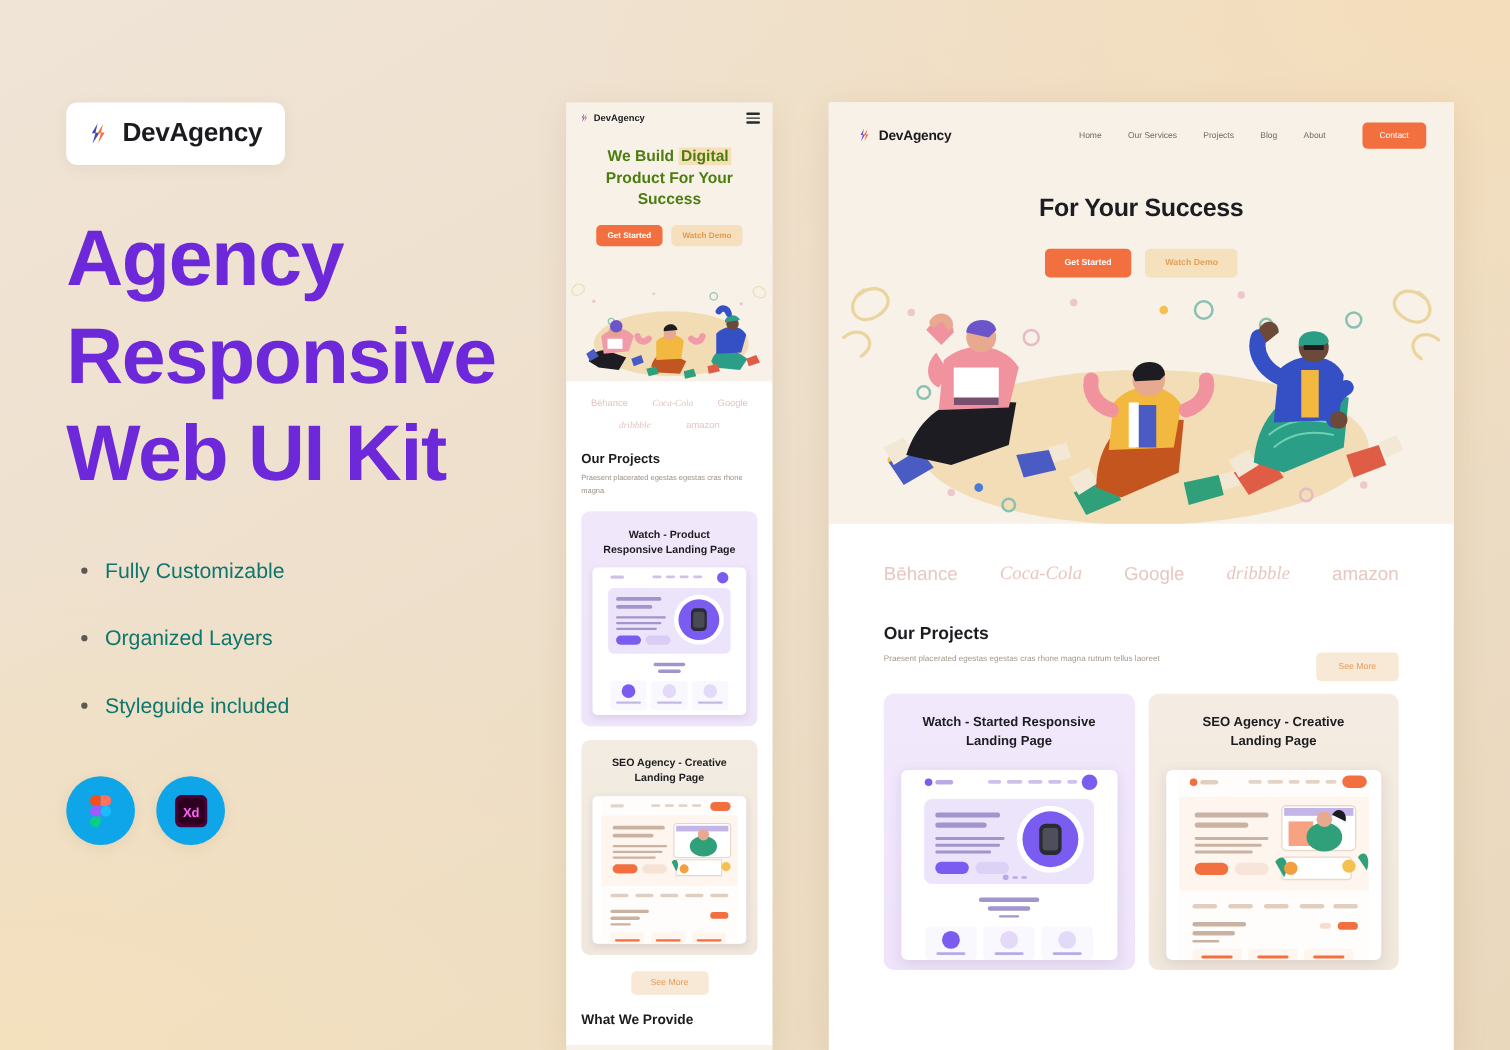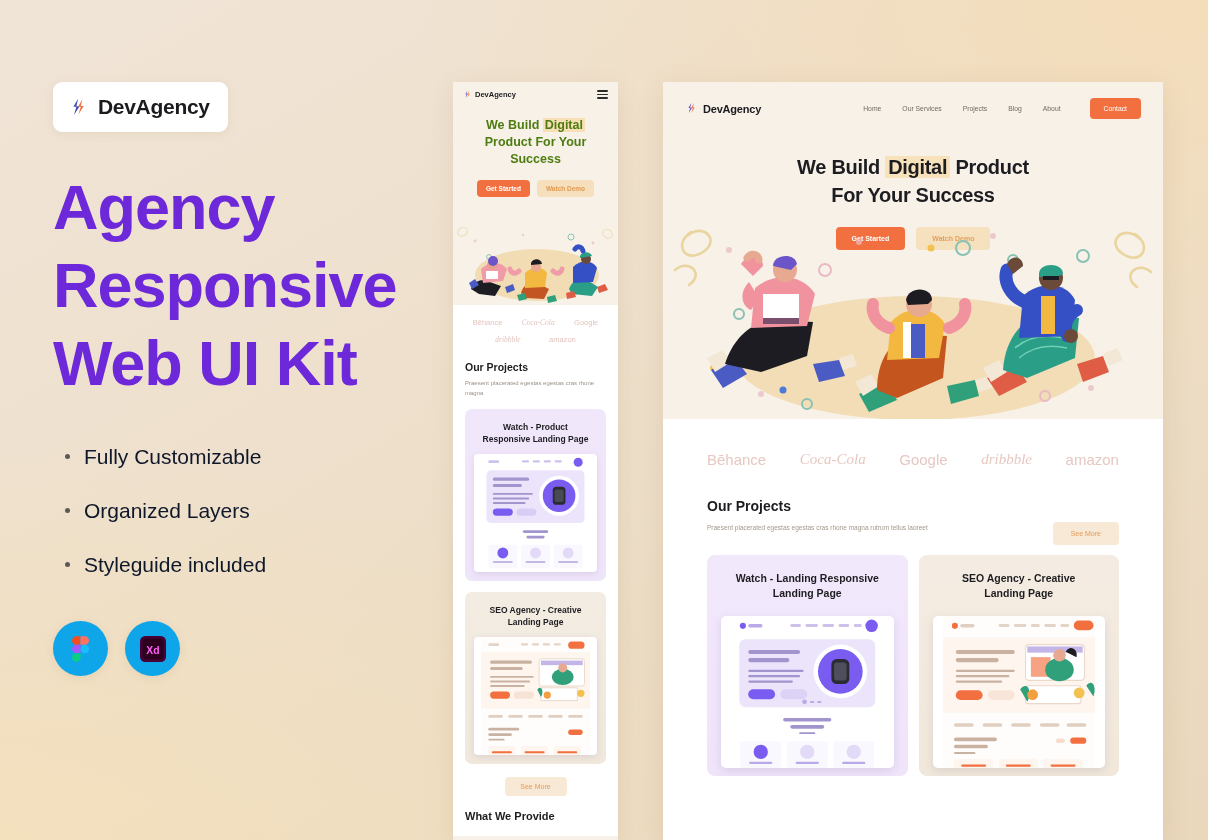--- a/index.html
+++ b/index.html
@@ -32,21 +32,21 @@
   #headline {
     margin-top: 36px;
     font-size: 63px; line-height: 78px;
     font-weight: bold; color: #6d28d9; letter-spacing: -1px;
   }
   #headline div { white-space: nowrap; }
 
   #features { margin-top: 42px; list-style: none; }
   #features li {
     position: relative; padding-left: 31px;
-    font-size: 21px; line-height: 26px; color: #0f172a;
+    font-size: 17px; line-height: 26px; color: #0f766e;
     margin-bottom: 28px;
   }
   #features li::before {
     content:""; position:absolute; left: 12px; top: 10px;
     width: 5px; height: 5px; border-radius: 50%; background: #5c5954;
   }
 
   .resp-badge {
     margin-top: 16px; display: inline-flex; align-items: center; gap: 14px;
     background: #fff; border-radius: 12px; padding: 16px 26px 16px 20px;
@@ -422,21 +422,20 @@
         <a href="#">Home</a>
         <a href="#">Our Services</a>
         <a href="#">Projects</a>
         <a href="#">Blog</a>
         <a href="#">About</a>
         <span class="d-cta">Contact</span>
       </div>
     </div>
 
     <div class="d-h1">
-      <div><span>We Build </span><span class="hl">Digital</span><span> Product</span></div>
       <div>For Your Success</div>
     </div>
 
     <div class="d-btns">
       <div class="d-btn primary">Get Started</div>
       <div class="d-btn ghost">Watch Demo</div>
     </div>
 
     <div class="d-illus">
       <svg viewBox="0 0 500 205" width="500" height="205">
@@ -541,21 +540,21 @@
     <div class="d-sec-title">Our Projects</div>
     <div class="d-sec-row">
       <div class="d-sec-desc">Praesent placerated egestas egestas cras rhone magna rutrum tellus laoreet</div>
       <div class="d-seemore">See More</div>
     </div>
 
     <div class="d-cards">
 
       <div class="d-card purple">
         <div class="d-card-title">
-          <div>Watch - Landing Responsive</div>
+          <div>Watch - Started Responsive</div>
           <div>Landing Page</div>
         </div>
         <div class="d-shot">
           <svg viewBox="0 0 170 170" width="100%" height="152">
             <rect width="170" height="170" fill="#fff"></rect>
             <g>
                 <circle cx="13" cy="11" r="3.4" fill="#7a5cf0"></circle>
                 <rect x="19" y="9" width="16" height="4" rx="2" fill="#b9a9e6"></rect>
               </g>
             <g fill="#cfc2ea">

